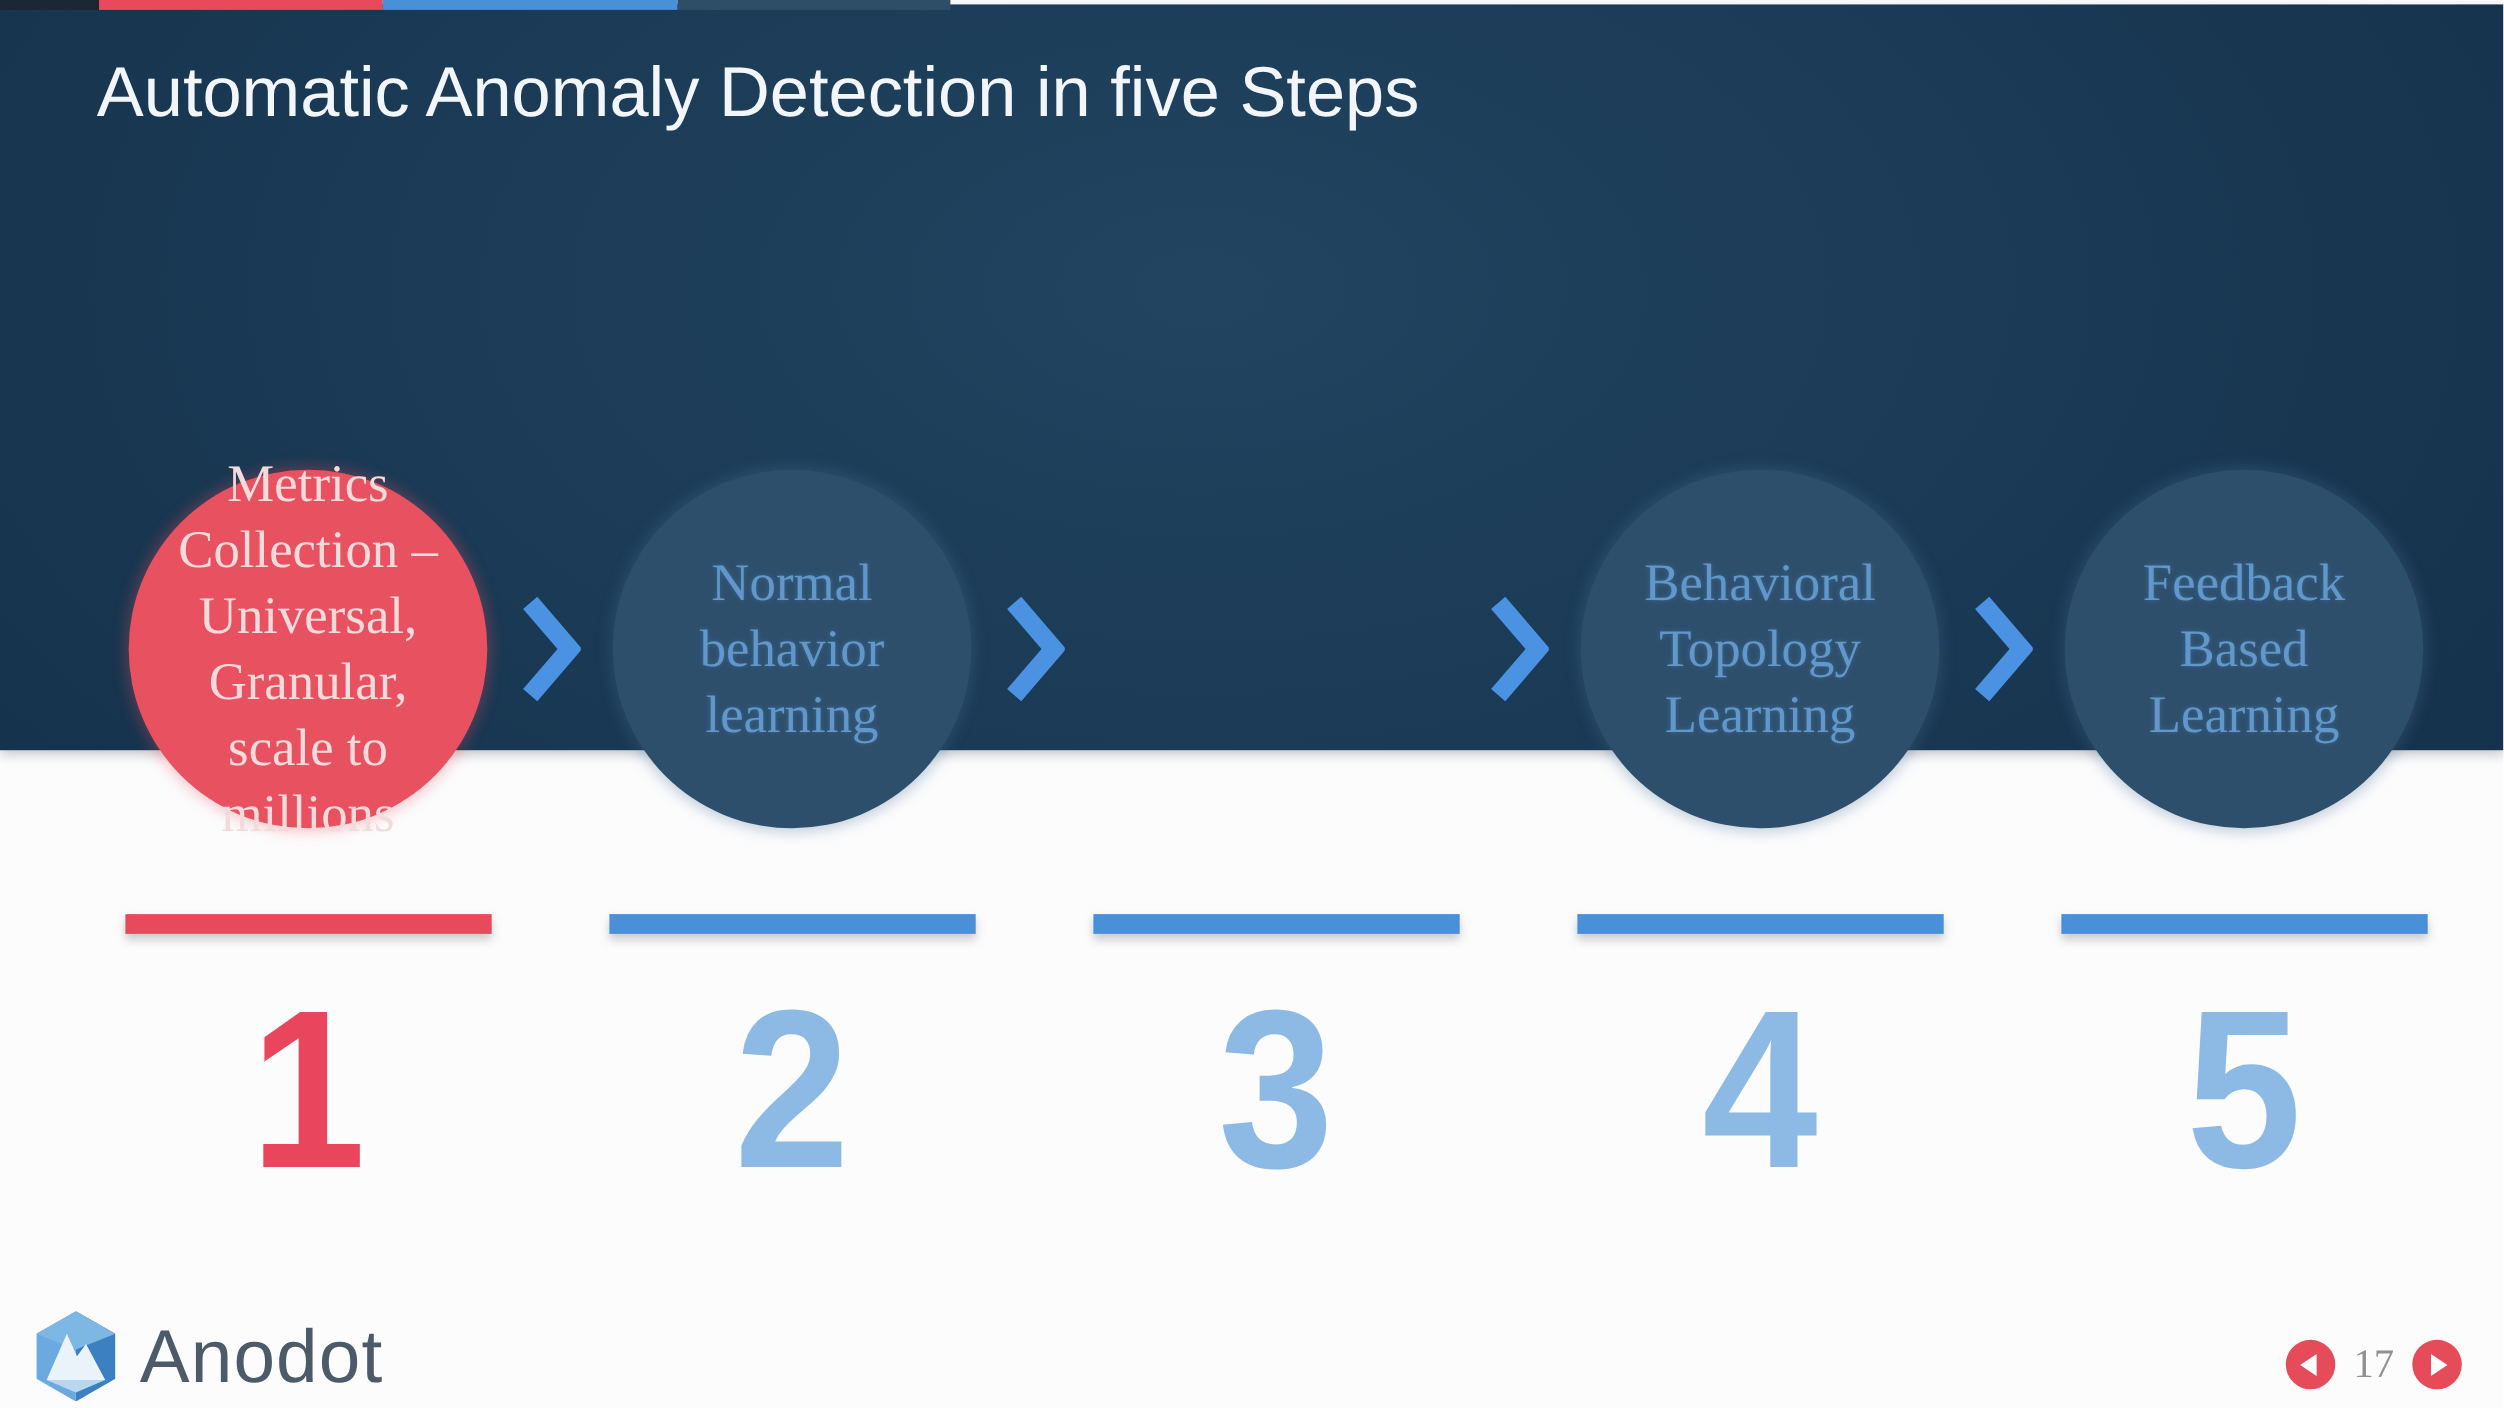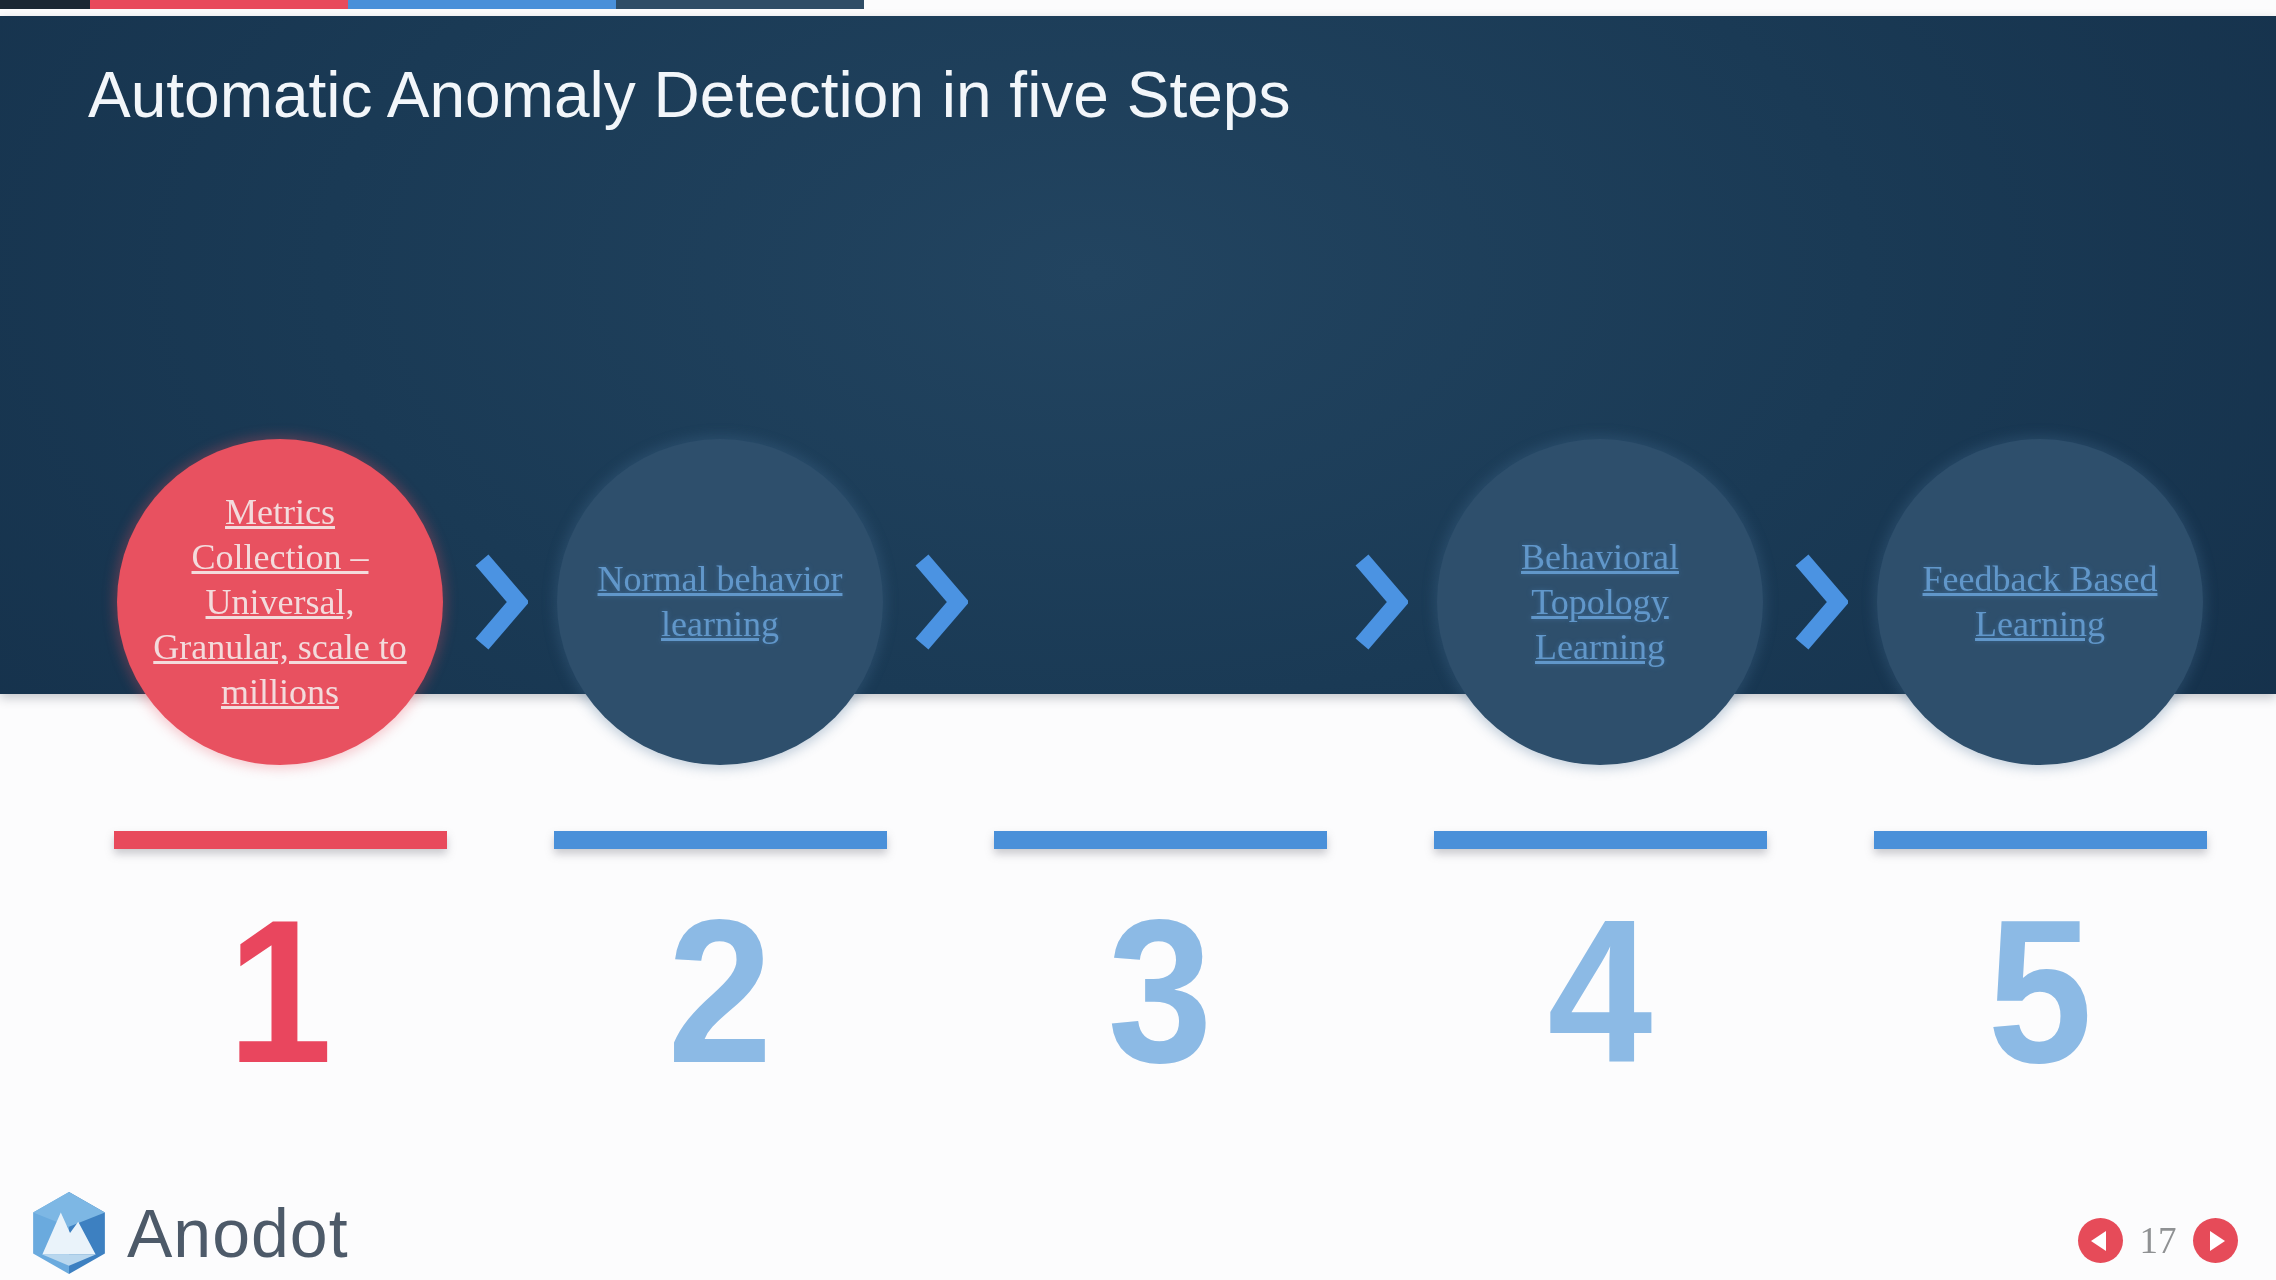--- a/index.html
+++ b/index.html
@@ -12,36 +12,36 @@
   }
   
   .topbar{position:absolute;left:0;top:0;width:100%;height:9px;z-index:6;}
   .topbar .seg{position:absolute;top:0;height:9px;}
   .seg-dark{left:0;width:90px;background:#1b2733;}
   .seg-red{left:90px;width:258px;background:#e84a5c;}
   .seg-blue{left:348px;width:268px;background:#4a90d9;}
   .seg-slate{left:616px;width:248px;background:#2f4d66;}
   
   .band{
-    position:absolute;left:0;top:16px;width:2276px;height:678px;
+    position:absolute;left:0;top:4px;width:2276px;height:678px;
     background:radial-gradient(ellipse 1600px 900px at 48% 38%, #224460 0%, #1a3a55 48%, #142f49 100%);
     box-shadow:0 4px 10px rgba(30,40,55,0.25);
   }
   .title{
     position:absolute;left:88px;top:42px;
     font-size:64px;font-weight:400;letter-spacing:0px;
     color:#f2f6fa;white-space:nowrap;
   }
   
   .circle{
     position:absolute;top:423px;width:326px;height:326px;border-radius:50%;
     display:flex;align-items:center;justify-content:center;text-align:center;
     font-family:"Liberation Serif",serif;
   }
-  .circle .lbl{width:265px;font-size:36px;line-height:1.25;text-decoration:underline;}
+  .circle .lbl{width:265px;font-size:48px;line-height:1.25;}
   .circle-blue{background:#2e4f6c;box-shadow:0 0 12px 4px rgba(70,110,145,0.30);}
   .circle-blue .lbl{color:#6197ca;text-shadow:0 0 5px rgba(80,135,190,0.45);}
   .circle-red{background:#e85160;box-shadow:0 0 12px 4px rgba(232,80,95,0.28);}
   .circle-red .lbl{color:#f3dbdc;}
   .c1{left:117px;}
   .c2{left:557px;}
   .c3{left:997px;}
   .c4{left:1437px;}
   .c5{left:1877px;align-items:center;}
   

